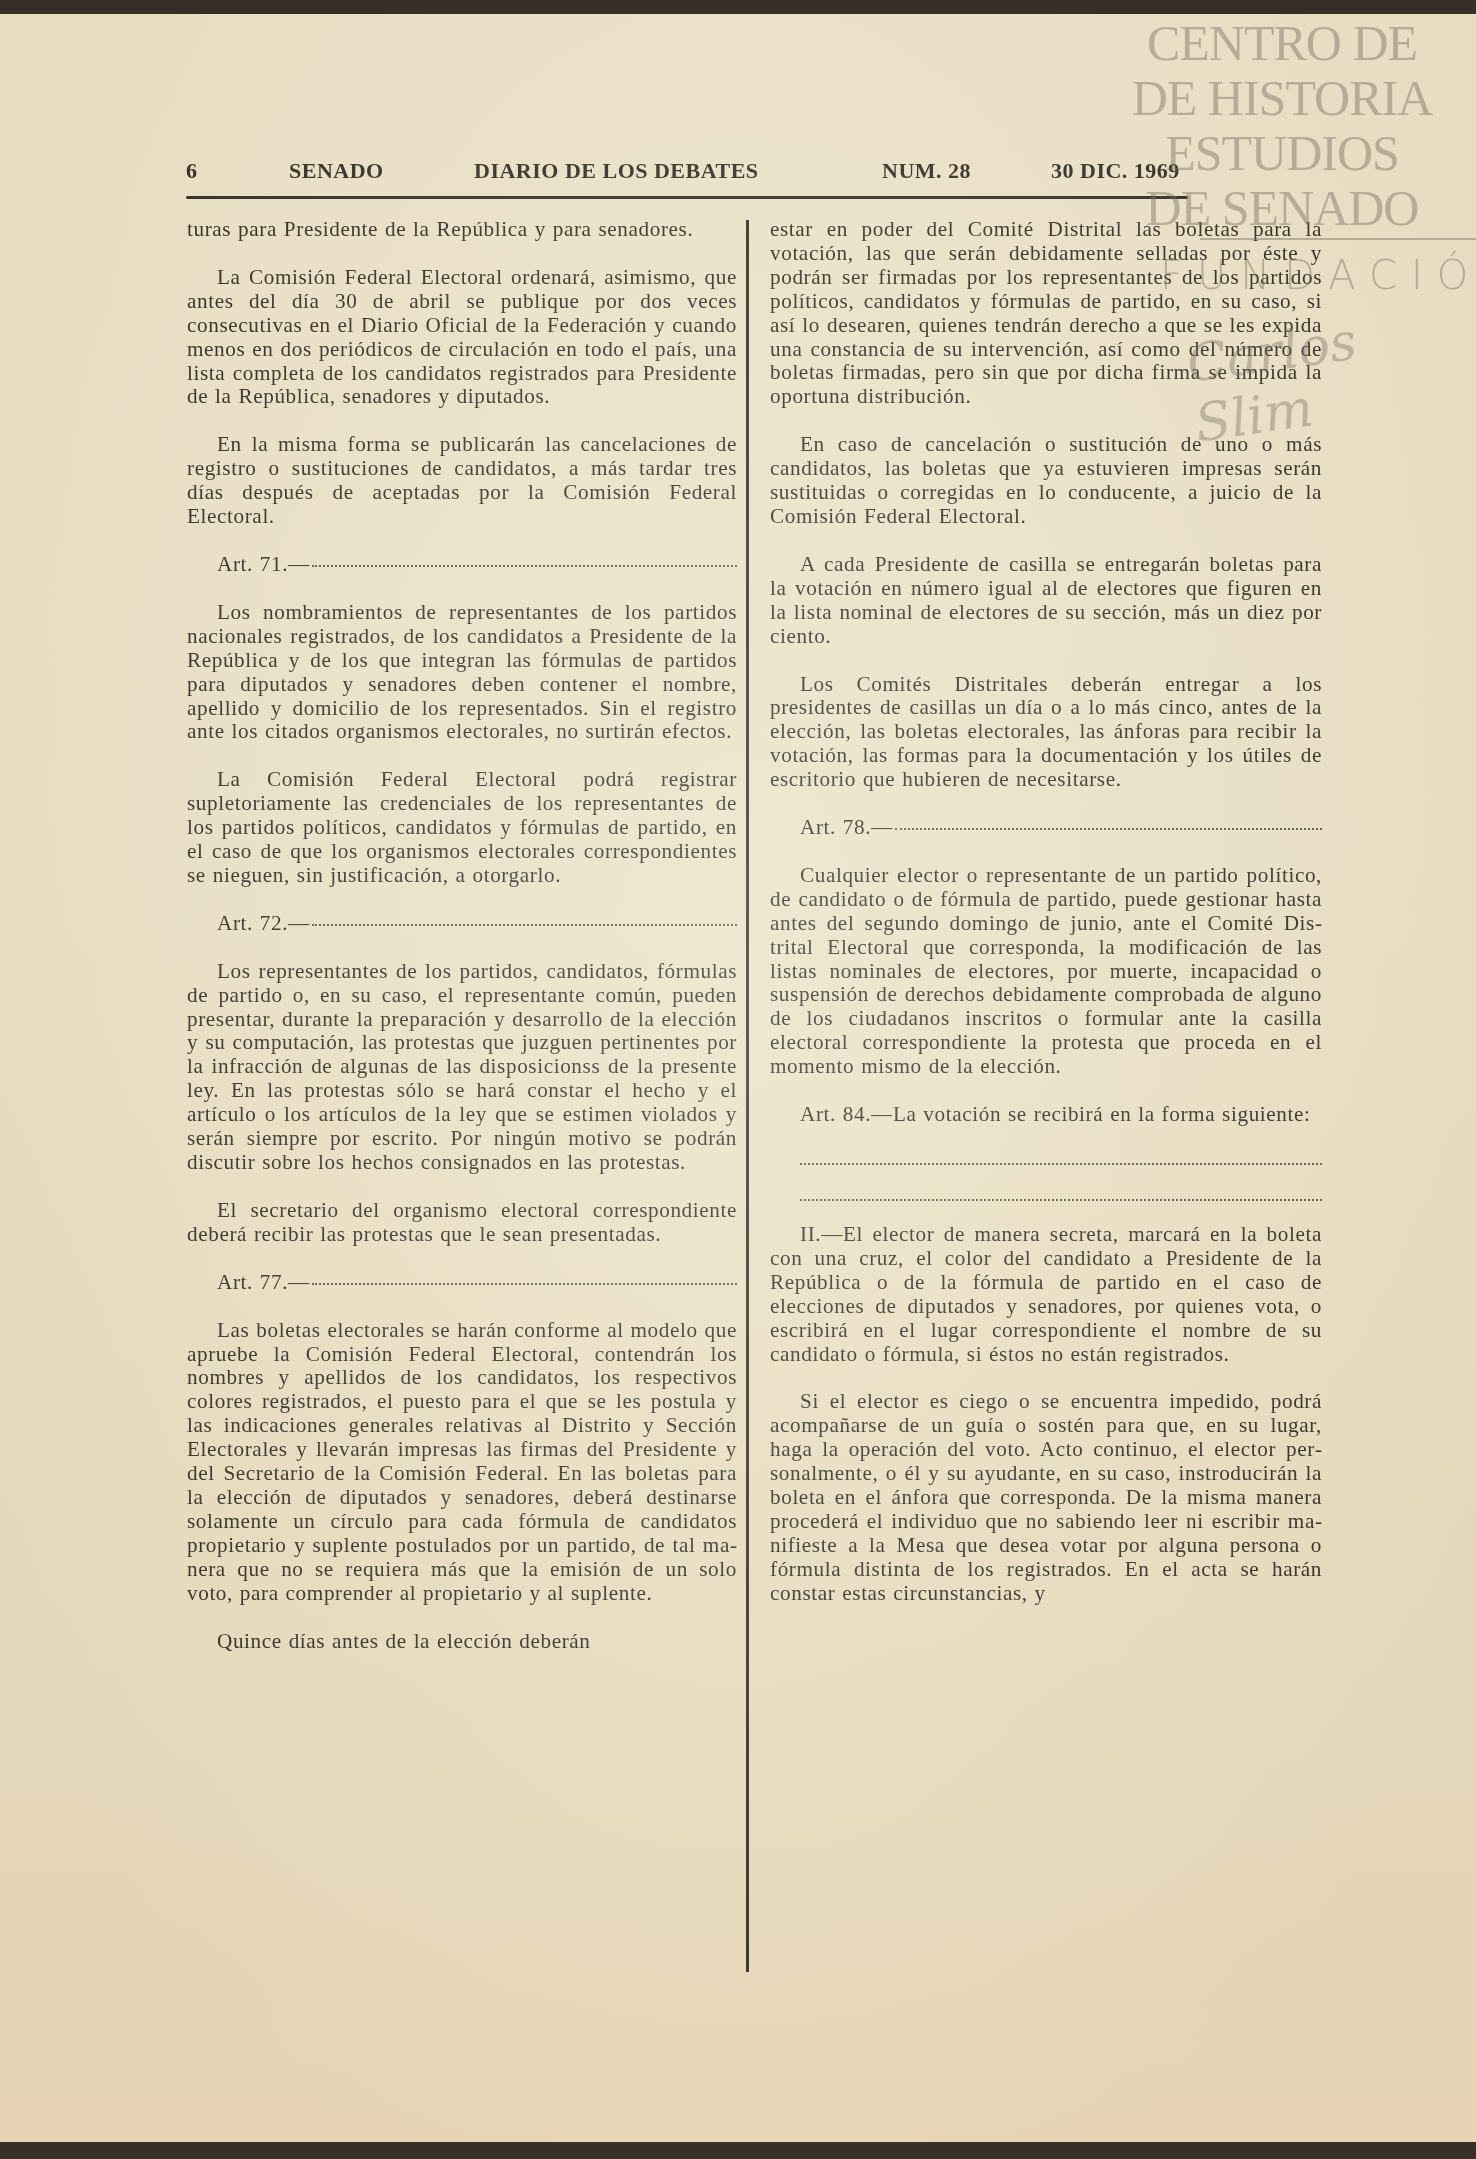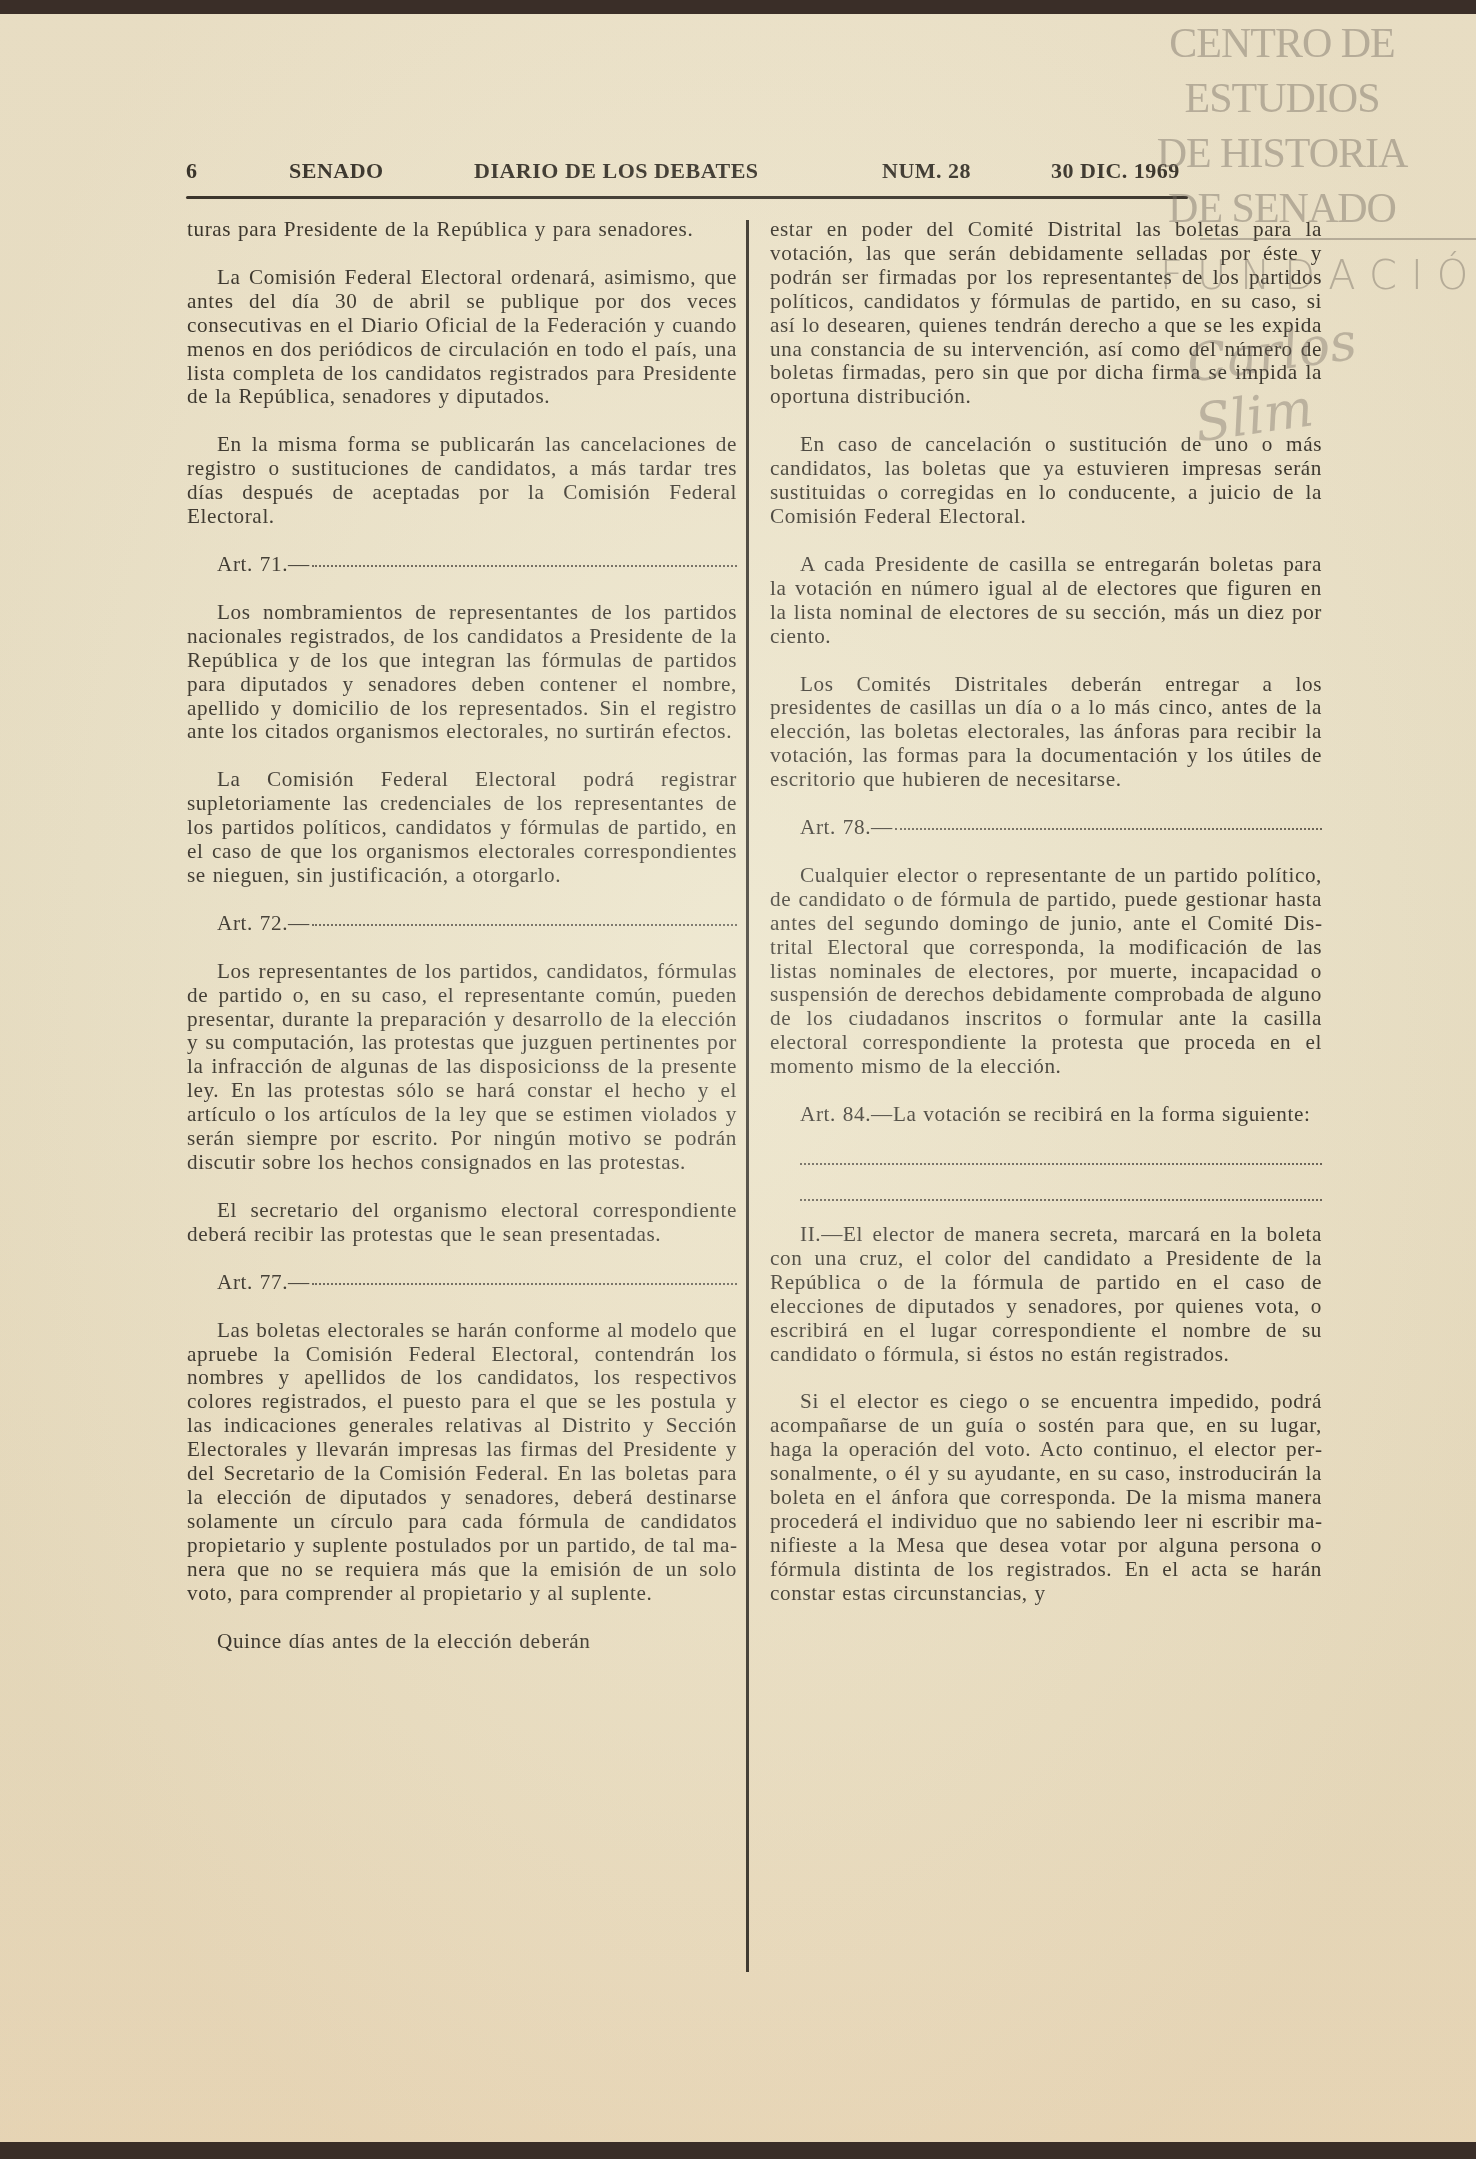--- a/index.html
+++ b/index.html
@@ -14,21 +14,21 @@
       background: linear-gradient(180deg, #ece3cb 0%, #e9e1c8 40%, #e8dcc0 80%, #ead9bb 100%);
     }
     .page::after {
       content: ""; position: absolute; inset: 0;
       background: radial-gradient(ellipse at 50% 45%, rgba(255,255,240,0.25), rgba(180,150,100,0.08) 80%);
       pointer-events: none;
     }
     .watermark {
       position: absolute; right: 24px; top: 2px; width: 340px;
       text-align: center; color: rgba(120,110,100,0.45);
-      font-family: "Liberation Serif", serif; font-size: 42px; line-height: 55px;
+      font-family: "Liberation Serif", serif; font-size: 50px; line-height: 55px;
       letter-spacing: -1px; z-index: 3; pointer-events: none;
     }
     .wm-rule {
       position: absolute; left: 1200px; top: 224px; width: 276px; height: 2px;
       background: rgba(120,110,100,0.45); z-index: 3;
     }
     .wm-fund {
       position: absolute; left: 1160px; top: 238px;
       font-family: "DejaVu Sans", sans-serif; font-size: 40px; letter-spacing: 14px;
       color: rgba(120,110,100,0.45); z-index: 3; font-weight: 300;
@@ -80,22 +80,22 @@
       position: absolute; left: 0; bottom: 0; width: 1476px; height: 17px; background: #3a2e28;
     }
   </style>
 </head>
 <body>
 
 <div class="page">
 
   <div class="watermark">
     <div>CENTRO DE</div>
+    <div>DE HISTORIA</div>
     <div>ESTUDIOS</div>
-    <div>DE HISTORIA</div>
     <div>DE SENADO</div>
   </div>
   <div class="wm-rule"></div>
   <div class="wm-fund">FUNDACIÓN</div>
   <div class="wm-sign">Carlos Slim</div>
 
   <div class="header">
     <span class="h-page">6</span>
     <span class="h-sen">SENADO</span>
     <span class="h-diario">DIARIO DE LOS DEBATES</span>

